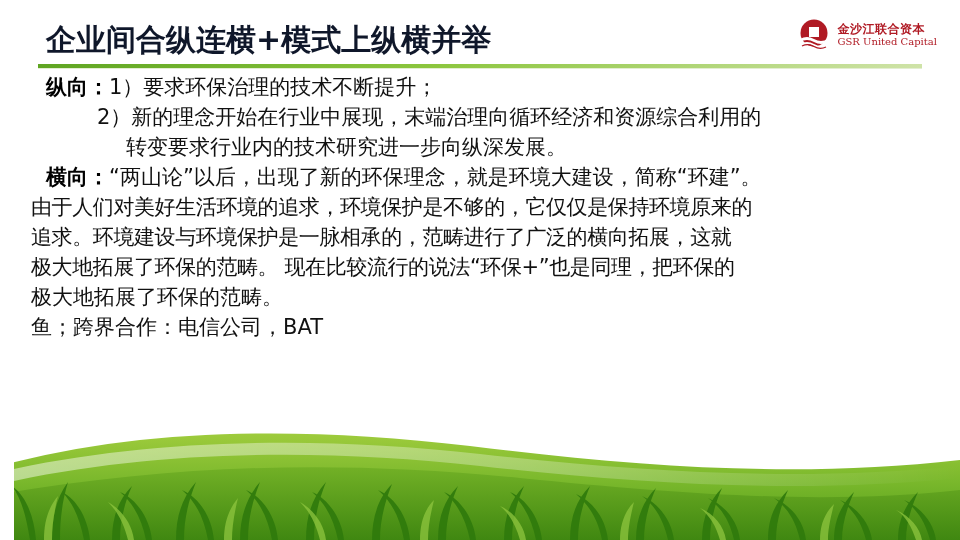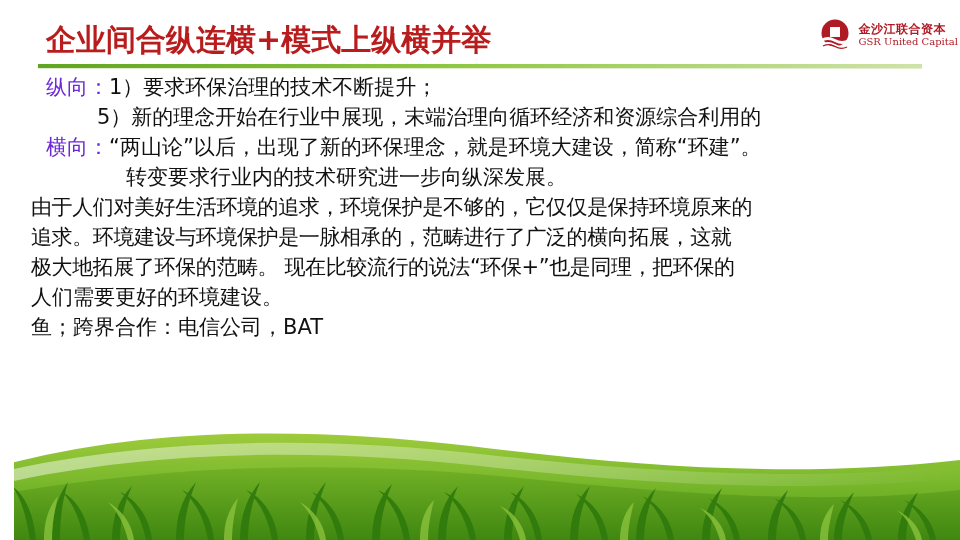--- a/index.html
+++ b/index.html
@@ -25,21 +25,21 @@
     top: 0;
     width: 960px;
     height: 70px;
   }
   #slide-title {
     position: absolute;
     left: 46px;
     top: 20px;
     font-size: 30px;
     font-weight: bold;
-    color: #b91c1c;
+    color: #0f172a;
     letter-spacing: 0px;
     white-space: nowrap;
     font-family: "DejaVu Sans", "Liberation Sans", sans-serif;
   }
   #title-rule {
     position: absolute;
     left: 38px;
     top: 64px;
     width: 884px;
     height: 4px;
@@ -50,21 +50,21 @@
     left: 38px;
     top: 68px;
     width: 884px;
     height: 1px;
     background: #e3eed0;
   }
 
   
   #logo {
     position: absolute;
-    right: 2px;
+    right: 23px;
     top: 18px;
     display: flex;
     align-items: center;
     gap: 6px;
   }
   #logo-mark {
     width: 34px;
     height: 34px;
     flex: 0 0 auto;
   }
@@ -99,22 +99,22 @@
   .line {
     position: relative;
     font-size: 21px;
     color: #111111;
     line-height: 30px;
     height: 30px;
     white-space: nowrap;
     font-family: "DejaVu Sans", "Liberation Sans", sans-serif;
   }
   .lbl {
-    color: #6d28d9;
-    font-weight: normal;
+    color: #000000;
+    font-weight: bold;
   }
   .ind0 { padding-left: 46px; }
   .ind1 { padding-left: 97px; }
   .ind2 { padding-left: 126px; }
   .tight { letter-spacing: -0.4px; }
   .body-line { padding-left: 31px; }
 
   
   #footer {
     position: absolute;
@@ -161,46 +161,46 @@
     </div>
   </div>
 
   <div id="body">
 
     <div class="line ind0">
       <span class="lbl">纵向：</span><span>1）要求环保治理的技术不断提升；</span>
     </div>
 
     <div class="line ind1">
-      <span>5）新的理念开始在行业中展现，末端治理向循环经济和资源综合利用的</span>
+      <span>2）新的理念开始在行业中展现，末端治理向循环经济和资源综合利用的</span>
+    </div>
+
+    <div class="line ind2">
+      <span>转变要求行业内的技术研究进一步向纵深发展。</span>
     </div>
 
     <div class="line ind0">
       <span class="lbl">横向：</span><span>“两山论”以后，出现了新的环保理念，就是环境大建设，简称“环建”。</span>
     </div>
 
-    <div class="line ind2">
-      <span>转变要求行业内的技术研究进一步向纵深发展。</span>
-    </div>
-
     <div class="line body-line tight">
       <span>由于人们对美好生活环境的追求，环境保护是不够的，它仅仅是保持环境原来的</span>
     </div>
 
 
     <div class="line body-line tight">
       <span>追求。环境建设与环境保护是一脉相承的，范畴进行了广泛的横向拓展，这就</span>
     </div>
 
     <div class="line body-line tight">
       <span>极大地拓展了环保的范畴。 现在比较流行的说法“环保+”也是同理，把环保的</span>
     </div>
 
     <div class="line body-line">
-      <span>人们需要更好的环境建设。</span>
+      <span>极大地拓展了环保的范畴。</span>
     </div>
 
 
     <div class="line body-line">
       <span>鱼；跨界合作：电信公司，BAT</span>
     </div>
 
 
   </div>
 

